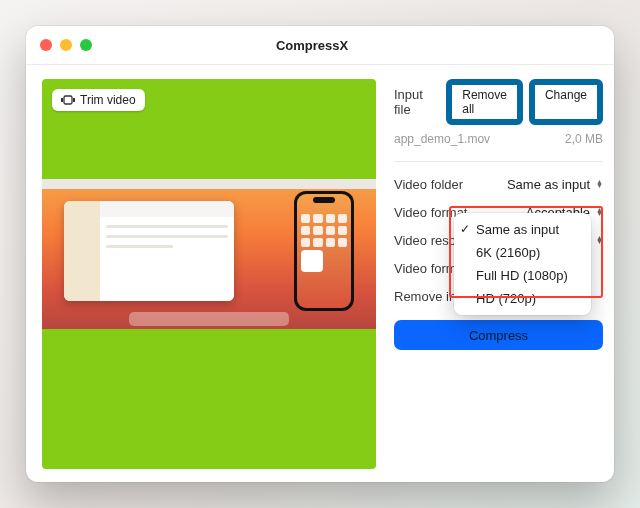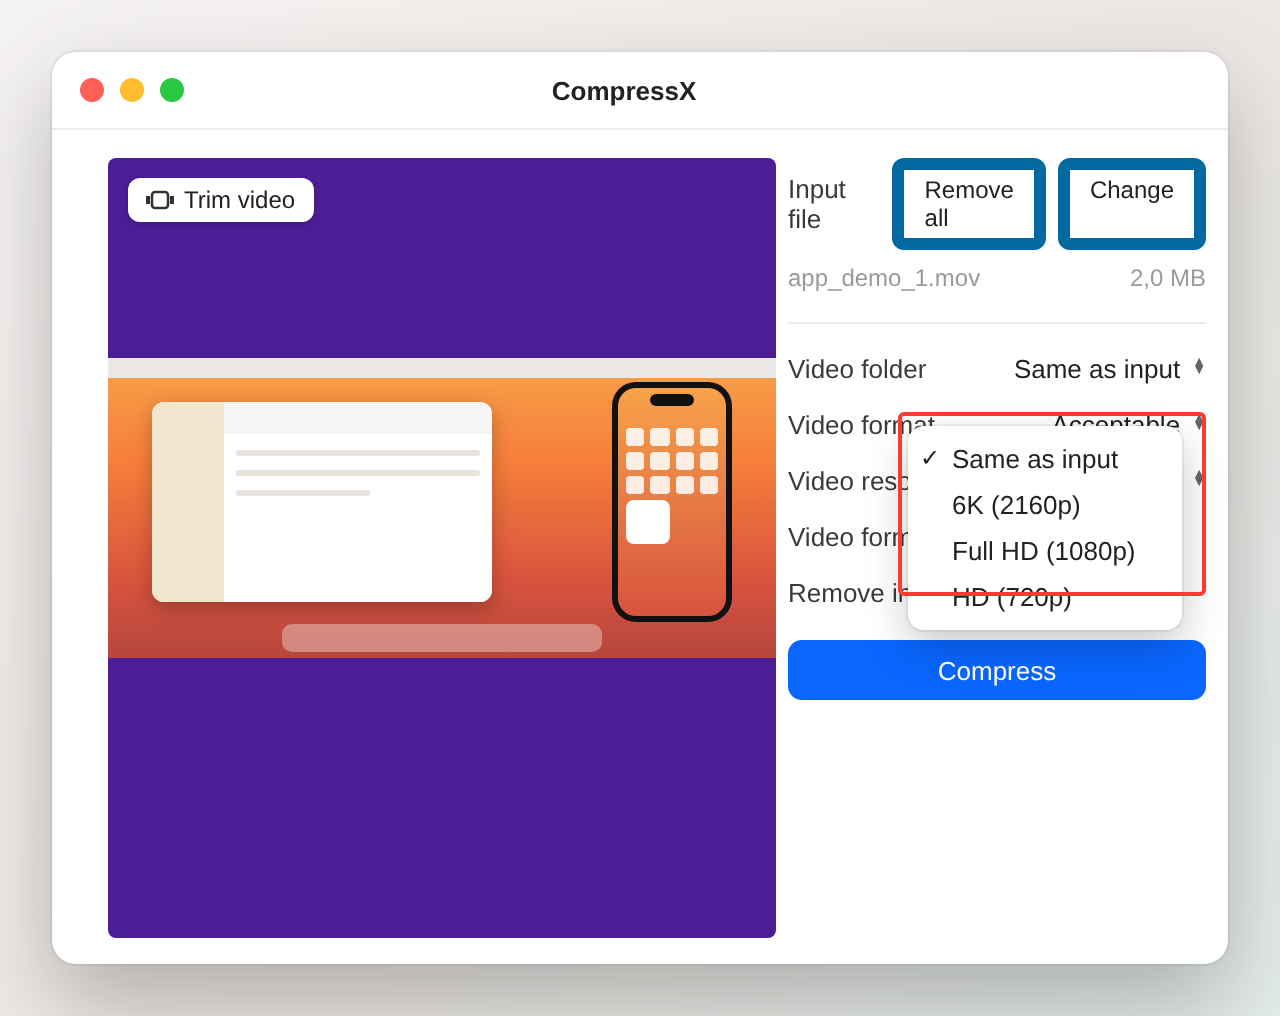--- a/index.html
+++ b/index.html
@@ -6,21 +6,21 @@
   .window{position:absolute;left:26px;top:26px;width:588px;height:456px;background:#ffffff;border-radius:12px;box-shadow:0 20px 45px rgba(0,0,0,0.25),0 0 0 1px rgba(0,0,0,0.05);overflow:hidden;}
   .titlebar{height:38px;display:flex;align-items:center;position:relative;border-bottom:1px solid #eceaea;}
   .traffic{display:flex;gap:8px;margin-left:14px;}
   .dot{width:12px;height:12px;border-radius:50%;}
   .dot.red{background:#ff5f57;}
   .dot.yellow{background:#febc2e;}
   .dot.green{background:#28c840;}
   .title{position:absolute;left:0;right:16px;text-align:center;font-weight:600;font-size:13px;}
   .body{display:flex;height:calc(100% - 38px);}
   .preview{flex:1;padding:14px 10px 14px 16px;box-sizing:border-box;}
-  .video-area{position:relative;width:100%;height:100%;background:#4c1d95;border-radius:4px;overflow:hidden;margin-left:12px;}
+  .video-area{position:relative;width:100%;height:100%;background:#84cc16;border-radius:4px;overflow:hidden;}
   .trim-chip{position:absolute;top:10px;left:10px;background:#fff;border-radius:6px;padding:4px 9px;display:flex;align-items:center;gap:5px;font-size:12px;box-shadow:0 1px 2px rgba(0,0,0,0.2);}
   .trim-icon{display:inline-flex;}
   
   .frame{position:absolute;left:0;right:0;top:100px;height:150px;background:linear-gradient(180deg,#f7a24a 0%,#f67e3a 35%,#d7533e 75%,#b7463d 100%);}
   .menubar{position:absolute;top:0;left:0;right:0;height:10px;background:#eae7e5;}
   .dock{position:absolute;bottom:3px;left:50%;transform:translateX(-50%);width:160px;height:14px;background:rgba(255,255,255,0.35);border-radius:5px;}
   .finder{position:absolute;left:22px;top:22px;width:170px;height:100px;background:#fff;border-radius:6px;box-shadow:0 3px 10px rgba(0,0,0,0.25);overflow:hidden;}
   .finder-side{position:absolute;left:0;top:0;bottom:0;width:36px;background:#f3e6cf;}
   .finder-head{position:absolute;left:36px;right:0;top:0;height:16px;background:#f7f5f4;border-bottom:1px solid #e6e1dd;}
   .finder-body{position:absolute;left:36px;right:0;top:16px;bottom:0;background:#fff;}
@@ -35,21 +35,21 @@
   .panel{width:228px;padding:14px 11px 14px 8px;box-sizing:border-box;display:flex;flex-direction:column;gap:0;}
   .row{display:flex;align-items:center;min-height:28px;}
   .row.between{justify-content:space-between;}
   .label{color:#3a3a3a;font-size:13px;}
   .sub{color:#9a9a9a;font-size:12px;}
   .btn{background:#fff;border:6px solid #0369a1;border-radius:6px;padding:3px 10px;font-size:12px;box-shadow:0 1px 1px rgba(0,0,0,0.03);}
   .gaprow{gap:8px;}
   .sep{height:1px;background:#eceaea;margin:8px 0;}
   .selector{display:inline-flex;align-items:center;gap:4px;font-size:13px;}
   .stepper-icon{display:inline-flex;flex-direction:column;line-height:4px;font-size:7px;color:#666;margin-left:2px;}
-  .primary{margin-top:10px;height:30px;border-radius:7px;background:#0a66ff;color:#ffffff;display:flex;align-items:center;justify-content:center;font-weight:500;font-size:13px;}
+  .primary{margin-top:10px;height:30px;border-radius:7px;background:#0a66ff;color:#0f172a;display:flex;align-items:center;justify-content:center;font-weight:500;font-size:13px;}
   
   .popover{position:absolute;left:454px;top:213px;width:137px;background:#fff;border-radius:8px;box-shadow:0 8px 22px rgba(0,0,0,0.22),0 0 0 1px rgba(0,0,0,0.05);padding:5px 0;z-index:5;}
   .opt{padding:4px 12px 4px 22px;font-size:13px;position:relative;}
   .opt .check{position:absolute;left:6px;top:4px;font-size:12px;}
   .highlight{position:absolute;left:449px;top:206px;width:150px;height:88px;border:2.5px solid #ff3b30;border-radius:3px;z-index:6;pointer-events:none;}
 </style>
 </head>
 <body>
 
 <div class="window">

